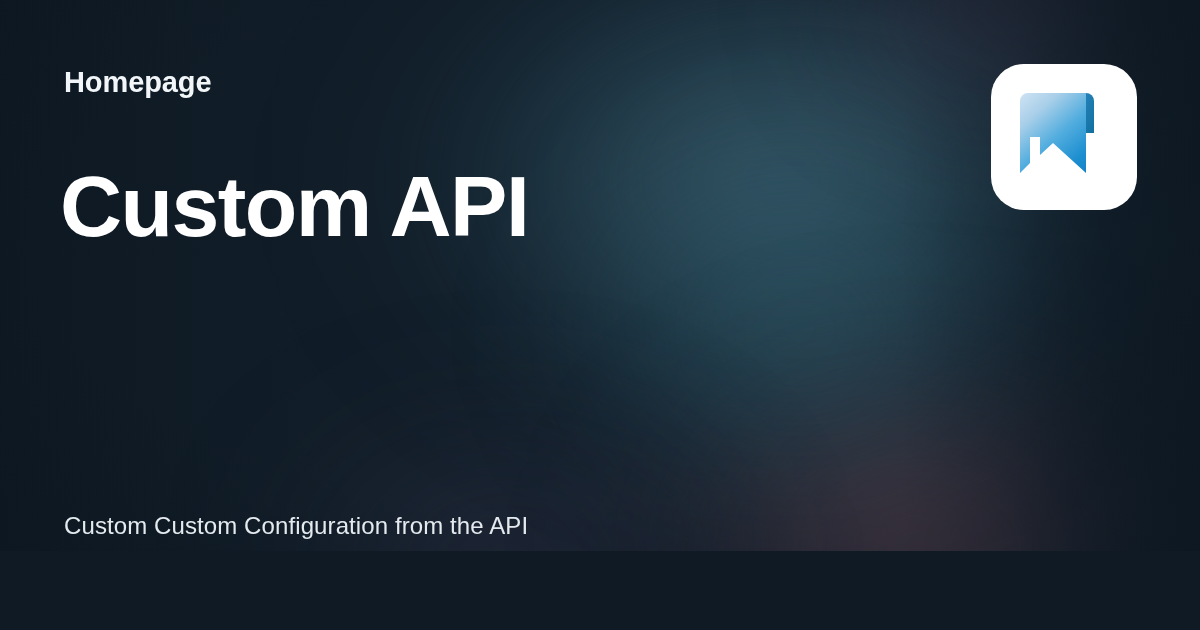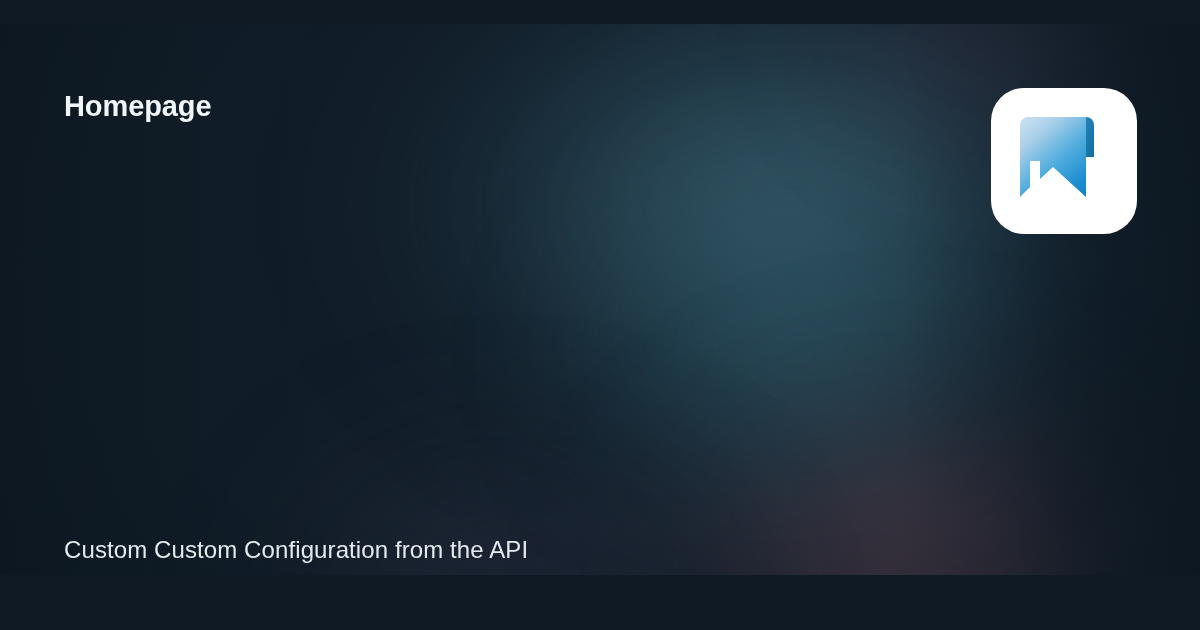--- a/index.html
+++ b/index.html
@@ -15,21 +15,20 @@
     background: #0f1a24;
   }
 
   
   .og-card {
     position: relative;
     width: 1200px;
     height: 551px;
     overflow: hidden;
     background: #111d28;
-    margin-top: 24px;
   }
 
   
   .glow {
     position: absolute;
     border-radius: 50%;
     pointer-events: none;
   }
 
   .glow-teal {
@@ -196,20 +195,21 @@
   <div class="glow glow-mauve"></div>
   <div class="glow glow-violet"></div>
   <div class="edge-left"></div>
   <div class="edge-right"></div>
   <div class="vignette"></div>
 
   <div class="content">
 
     <div class="eyebrow">Homepage</div>
 
+    <h1 class="headline">Custom API</h1>
 
     <div class="subtitle">Custom Custom Configuration from the API</div>
 
     <div class="app-icon">
       <span>
         <svg viewBox="0 0 100 100" xmlns="http://www.w3.org/2000/svg" aria-hidden="true">
           <defs>
             <linearGradient id="ribbonGrad" x1="8%" y1="4%" x2="86%" y2="92%">
               <stop offset="0%" stop-color="#cfe3f3"></stop>
               <stop offset="22%" stop-color="#a9cfe9"></stop>

